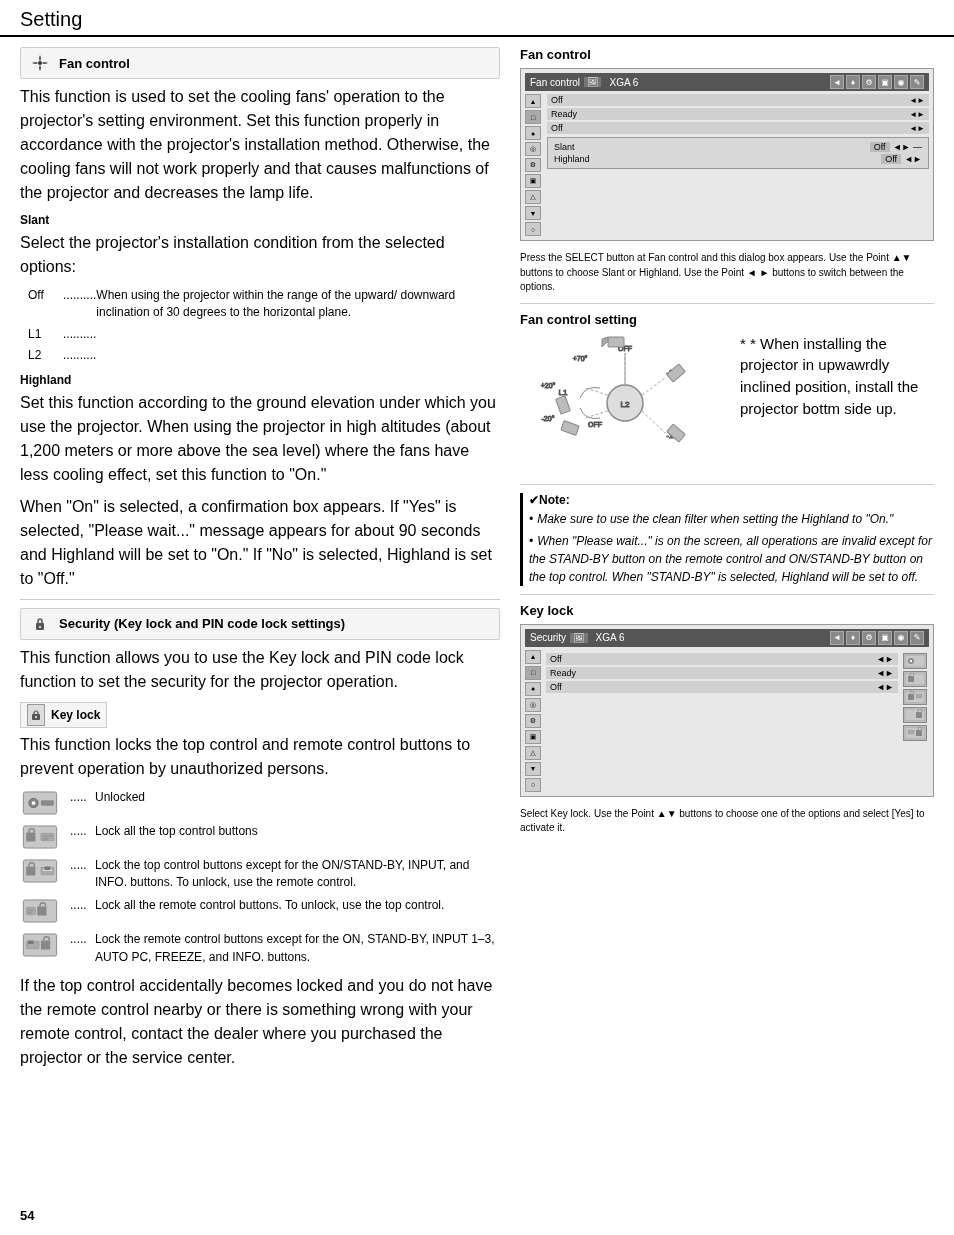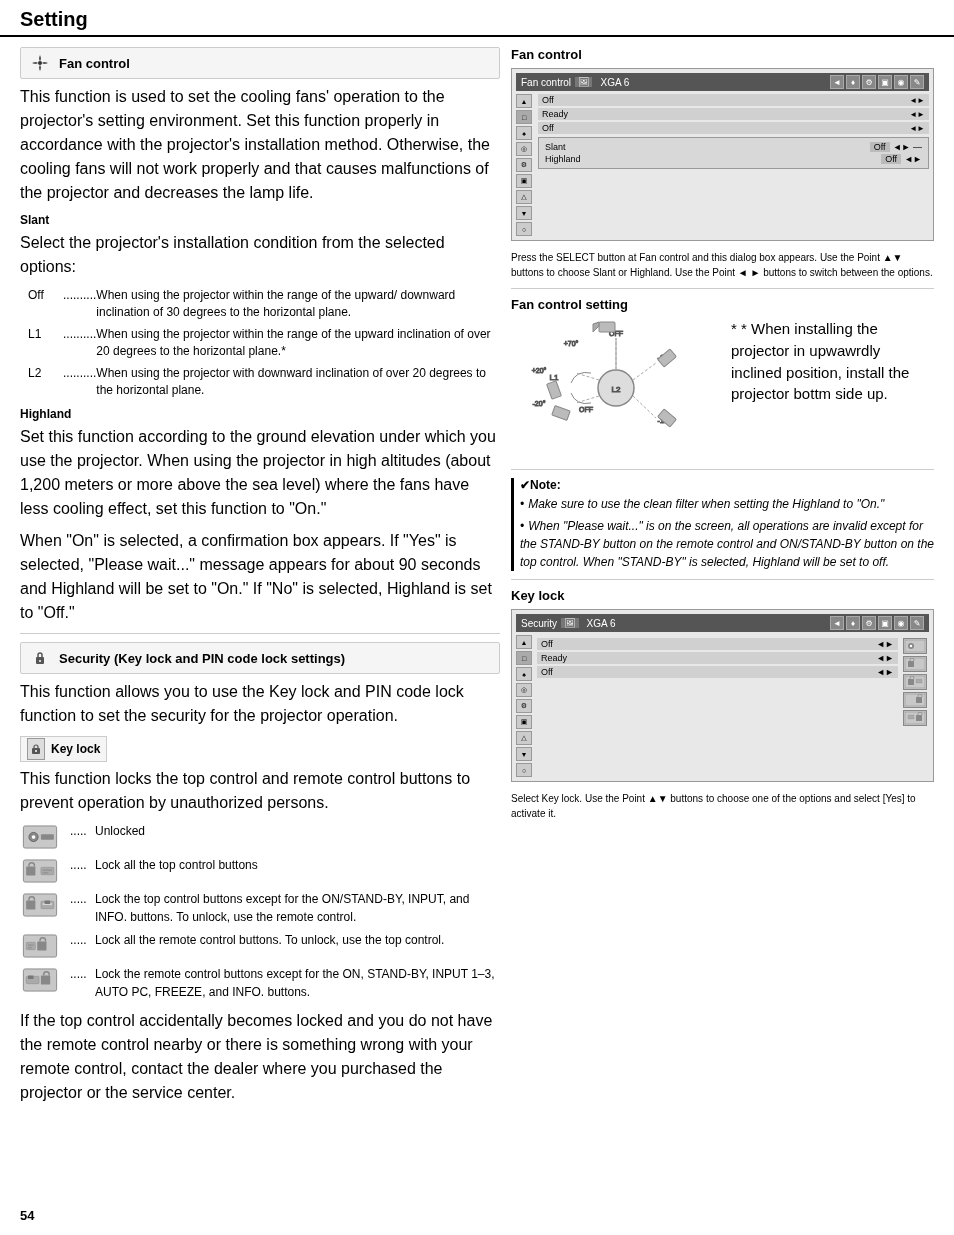--- a/index.html
+++ b/index.html
@@ -12,26 +12,26 @@
       color: #000;
     }
     .page-header {
       border-bottom: 2px solid #000;
       padding: 8px 20px 4px 20px;
       display: flex;
       align-items: center;
     }
     .page-title {
       font-size: 20px;
-      font-weight: bold;
+      font-weight: normal;
     }
     .content {
       display: flex;
       padding: 10px 20px;
-      gap: 11px;
+      gap: 20px;
     }
     .left-col {
       width: 480px;
       flex-shrink: 0;
     }
     .right-col {
       flex: 1;
     }
     .section-header {
       display: flex;
@@ -336,26 +336,24 @@
 
     <div class="option-list">
       <div class="option-item">
         <span class="option-key">Off</span>
         <span class="option-dots">..........</span>
         <span>When using the projector within the range of the upward/ downward inclination of 30 degrees to the horizontal plane.</span>
       </div>
       <div class="option-item">
         <span class="option-key">L1</span>
         <span class="option-dots">..........</span>
-        <span>When using the projector within the range of the upward inclination of over 20 degrees to the horizontal plane.*</span>
       </div>
       <div class="option-item">
         <span class="option-key">L2</span>
         <span class="option-dots">..........</span>
-        <span>When using the projector with downward inclination of over 20 degrees to the horizontal plane.</span>
       </div>
     </div>
 
     <p class="bold-label">Highland</p>
     <p class="body-text">Set this function according to the ground elevation under which you use the projector. When using the projector in high altitudes (about 1,200 meters or more above the sea level) where the fans have less cooling effect, set this function to "On."</p>
     <p class="body-text">When "On" is selected, a confirmation box appears. If "Yes" is selected, "Please wait..." message appears for about 90 seconds and Highland will be set to "On." If "No" is selected, Highland is set to "Off."</p>
 
     <hr class="separator-line">
 
     <div class="section-header">

